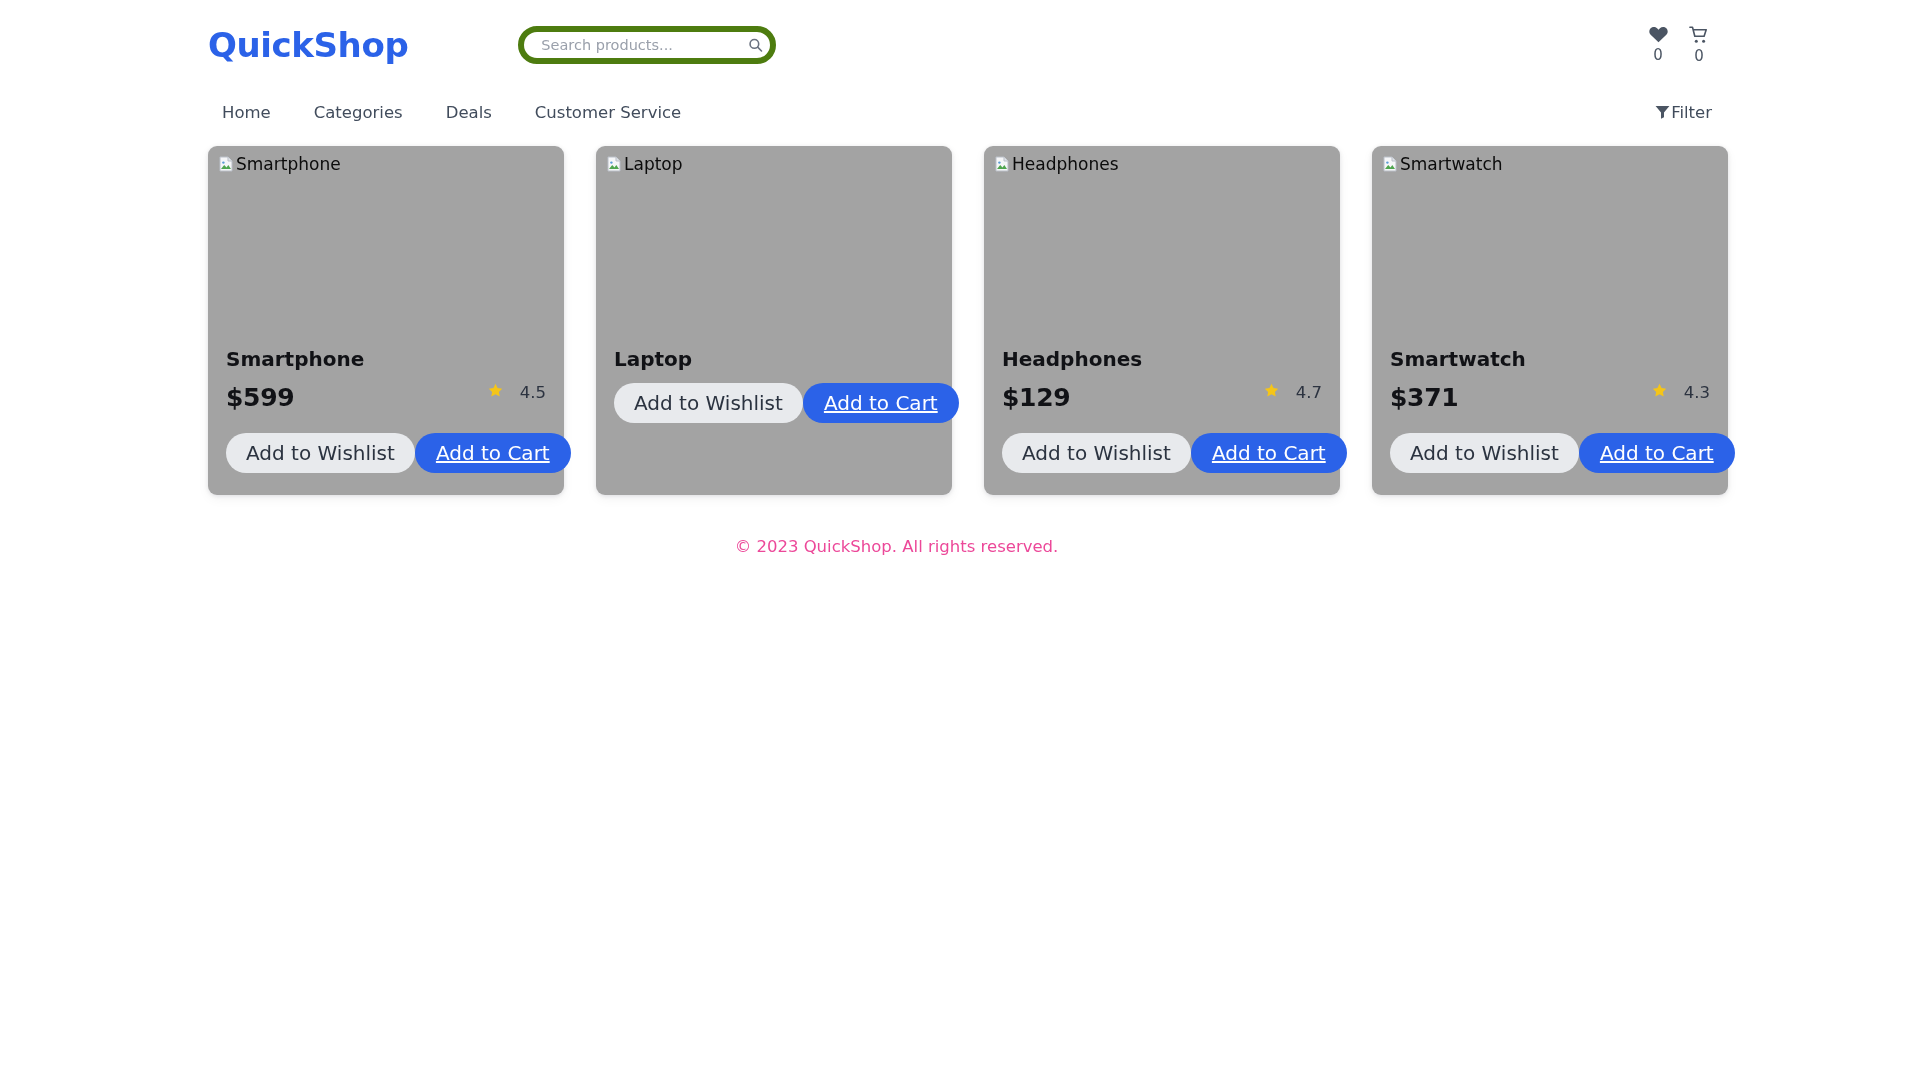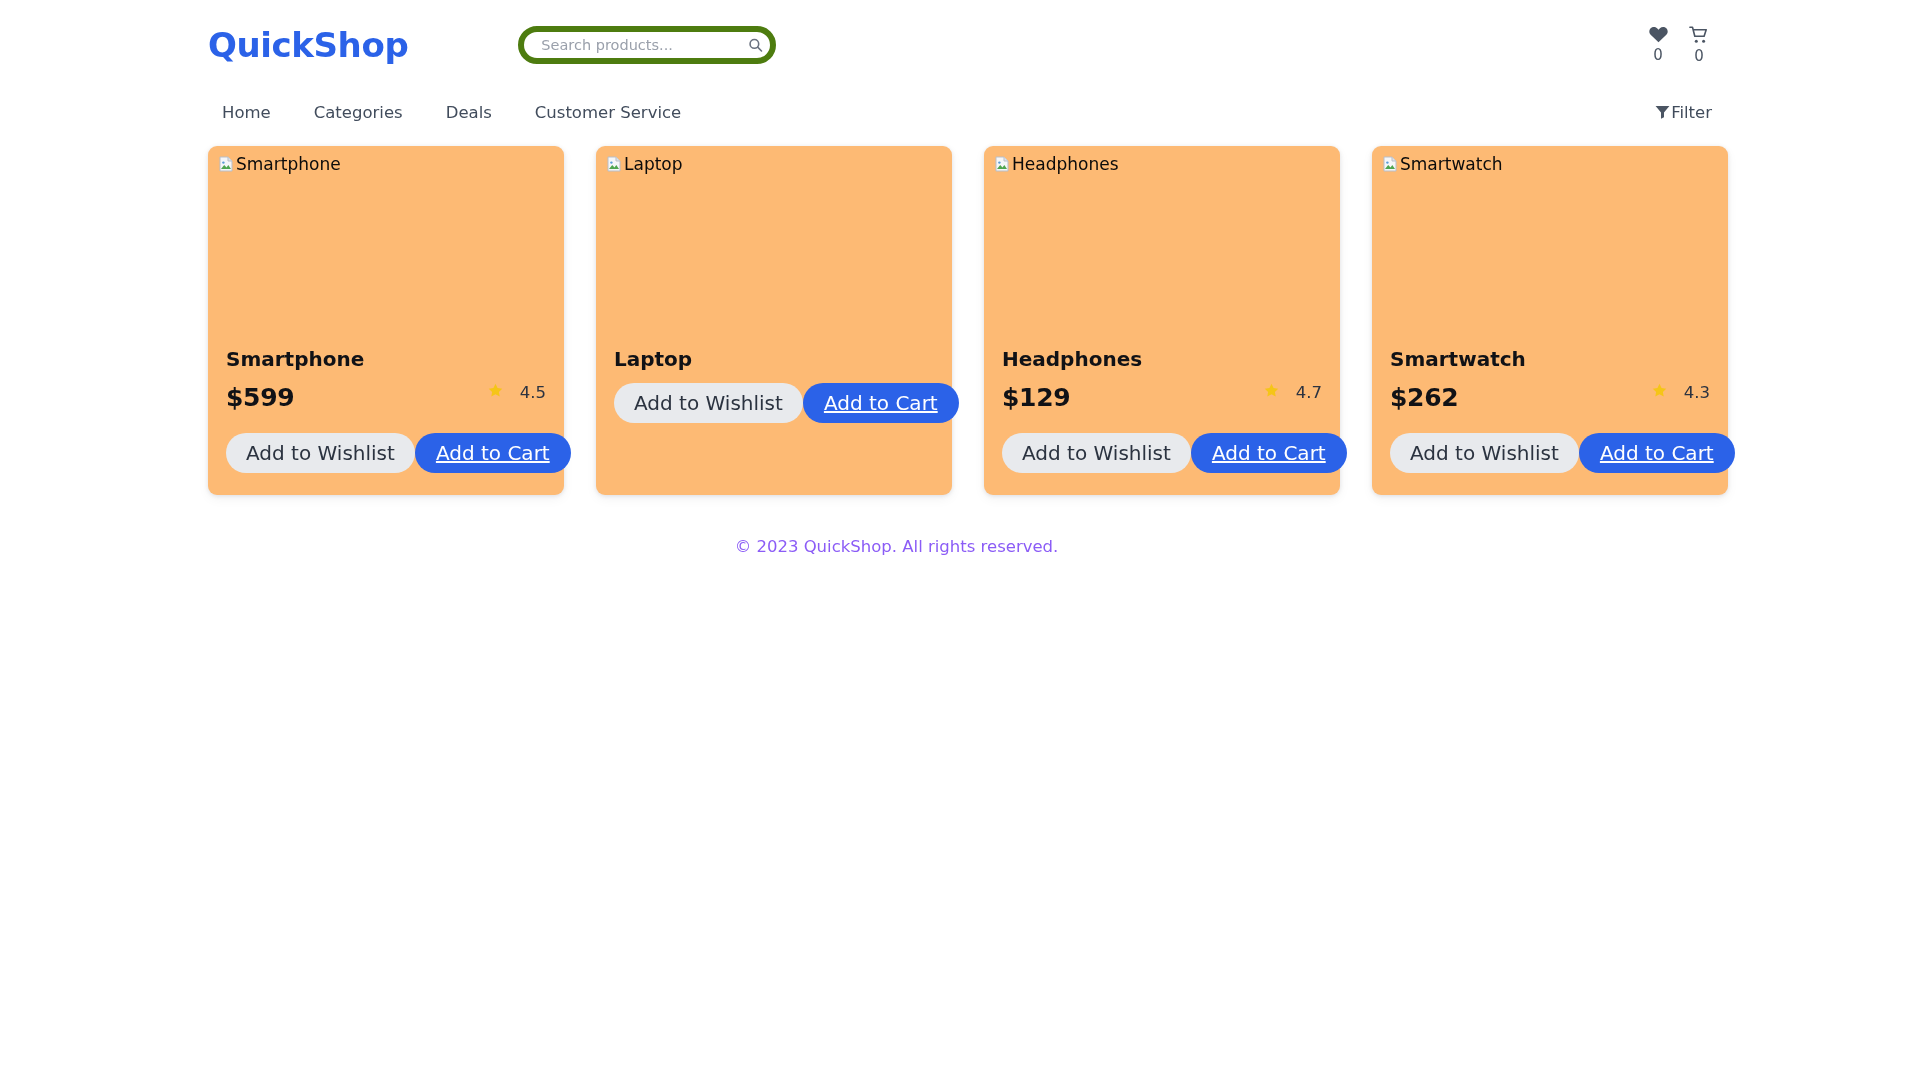--- a/index.html
+++ b/index.html
@@ -132,21 +132,21 @@
 
   
   .grid {
     padding: 12px 208px 0 208px;
     display: flex;
     gap: 32px;
   }
 
   .card {
     width: 356px;
-    background: #fdba74;
+    background: #a3a3a3;
     border-radius: 9px;
     box-shadow: 0 1px 4px rgba(15, 23, 42, 0.10), 0 4px 12px rgba(15, 23, 42, 0.05);
     padding: 0 0 22px 0;
     display: flex;
     flex-direction: column;
   }
 
   
   .card-image {
     height: 200px;
@@ -223,21 +223,21 @@
     padding: 0 21px;
     text-decoration: underline;
   }
 
   
   .footer {
     width: 1748px;
     text-align: center;
     padding-top: 42px;
     font-size: 16.5px;
-    color: #8b5cf6;
+    color: #ec4899;
     padding-left: 45px;
   }
 </style>
 </head>
 <body>
 
 <div class="page">
 
   <div class="header">
 
@@ -401,21 +401,21 @@
             <path d="M10 1v4h4" fill="#dfe3e8" stroke="#b9bec7" stroke-width="1"></path>
             <path d="M3 13l3.2-4 2.3 2.6L10.3 9l2.7 4z" fill="#4fa64f"></path>
             <circle cx="5.4" cy="6.6" r="1.2" fill="#5b9bd5"></circle>
           </svg>
         </span>
         <span class="alt-text">Smartwatch</span>
       </div>
       <div class="card-body">
         <div class="product-title">Smartwatch</div>
         <div class="price-row">
-          <span class="price">$262</span>
+          <span class="price">$371</span>
           <span class="rating">
             <span class="star-icon">
               <svg width="15" height="15" viewBox="0 0 16 16" fill="currentColor">
                 <path d="M8 0.7l2.2 4.6 5 0.7-3.6 3.5 0.9 5-4.5-2.4-4.5 2.4 0.9-5L0.8 6l5-0.7z"></path>
               </svg>
             </span>
             <span>4.3</span>
           </span>
         </div>
         <div class="btn-row">

